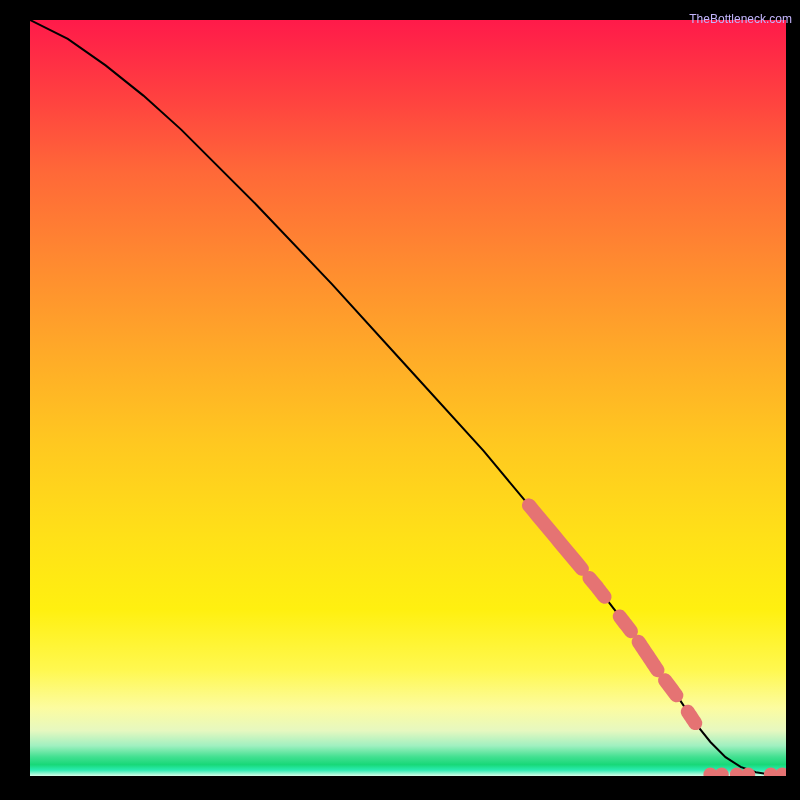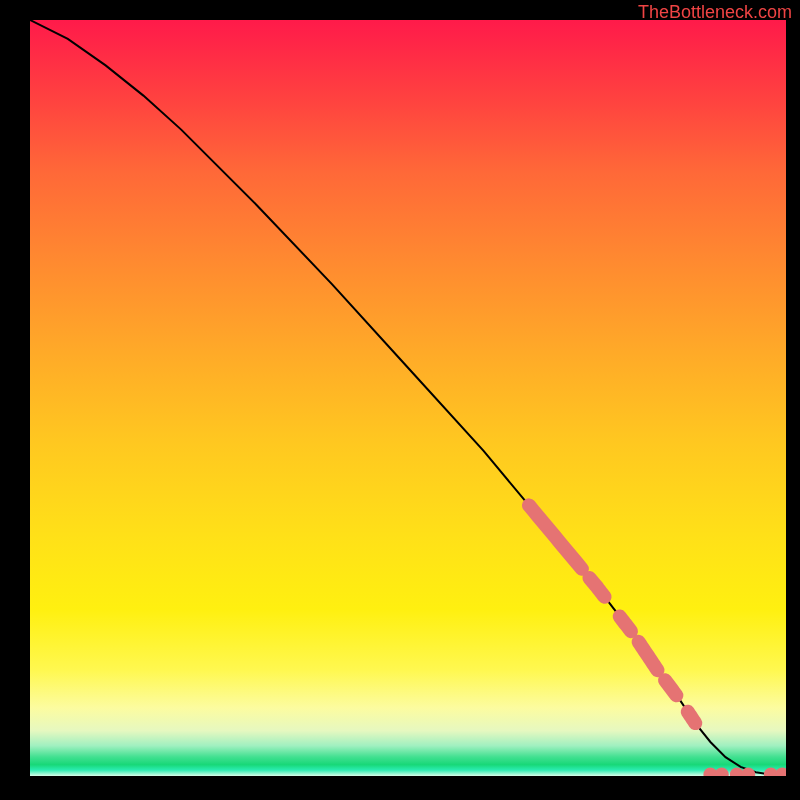--- a/index.html
+++ b/index.html
@@ -6,24 +6,24 @@
   body {
     width: 800px;
     height: 800px;
     background: #000;
     position: relative;
     font-family: Arial, sans-serif;
     overflow: hidden;
   }
   .watermark {
     position: absolute;
-    top: 2px;
+    top: 12px;
     right: 8px;
-    color: #ef4444;
-    font-size: 18px;
+    color: #c4b5fd;
+    font-size: 12px;
     z-index: 10;
   }
   .plot-area {
     position: absolute;
     left: 30px;
     top: 20px;
     width: 756px;
     height: 756px;
     background: linear-gradient(
       to bottom,

